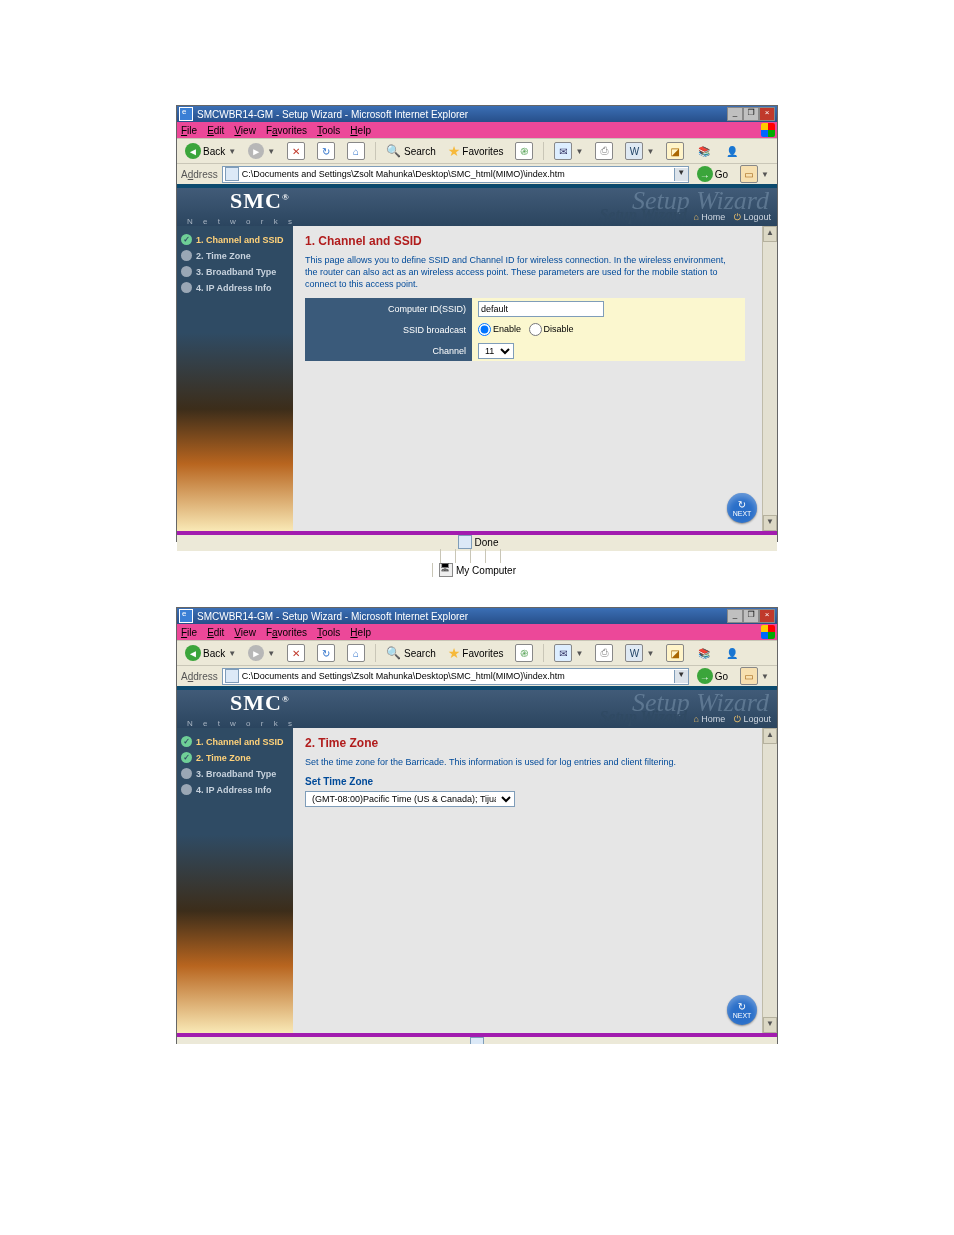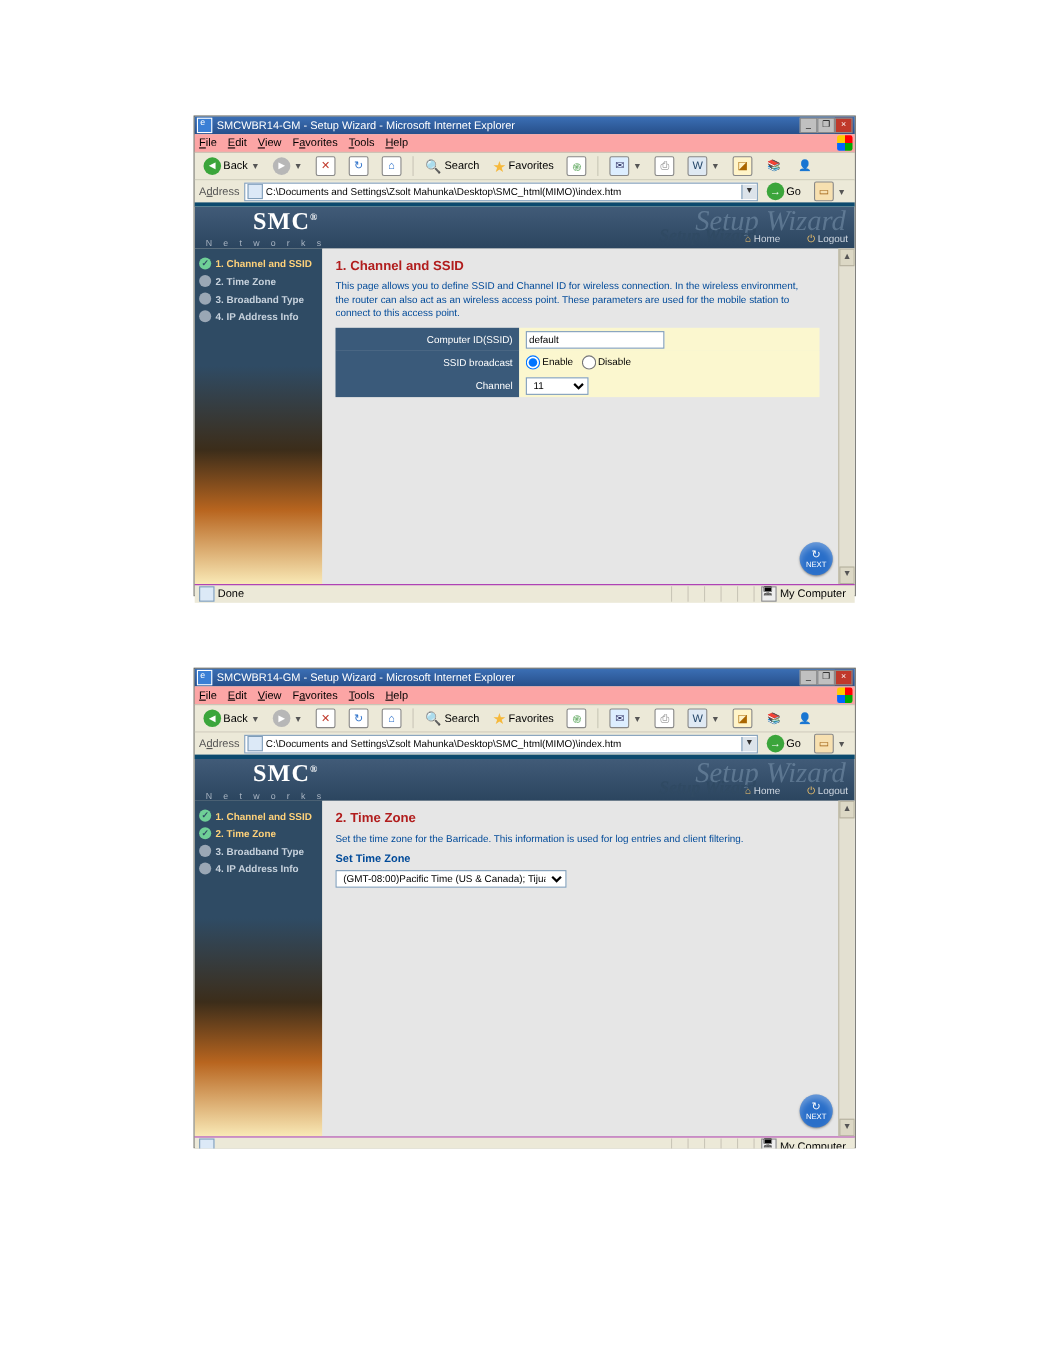--- a/index.html
+++ b/index.html
@@ -9,21 +9,21 @@
   .shot2{margin-top:65px;height:435px;}
   
   .titlebar{height:16px;background:linear-gradient(to bottom,#3b6fb5,#274f8a);color:#fff;font-size:10px;display:flex;align-items:center;padding:0 2px;}
   .titlebar .ico{width:12px;height:12px;background:#3a7fd5;border:1px solid #fff;margin-right:4px;display:inline-block;position:relative;}
   .titlebar .ico::after{content:"e";color:#fff;font-size:8px;position:absolute;left:2px;top:-1px;}
   .titlebar .txt{flex:1;white-space:nowrap;overflow:hidden;}
   .winbtns{display:flex;gap:0;}
   .winbtn{width:14px;height:12px;background:#c0c0c0;border:1px solid #888;font-size:8px;line-height:10px;text-align:center;color:#000;}
   .winbtn.close{background:#c0392b;color:#fff;}
   
-  .menubar{height:16px;background:#fca5a5;font-size:10px;display:flex;align-items:center;padding:0 4px;gap:10px;border-bottom:1px solid #c9c6b7;position:relative;}
+  .menubar{height:16px;background:#ec4899;font-size:10px;display:flex;align-items:center;padding:0 4px;gap:10px;border-bottom:1px solid #c9c6b7;position:relative;}
   .menubar .flag{position:absolute;right:2px;top:1px;width:14px;height:14px;background:conic-gradient(#f00 0 25%,#0a0 0 50%,#06f 0 75%,#fc0 0 100%);border-radius:2px;}
   .menubar span{cursor:default;}
   .menubar u{text-decoration:underline;}
   
   .toolbar{height:24px;background:#ece9d8;display:flex;align-items:center;padding:0 4px;gap:4px;border-bottom:1px solid #c9c6b7;font-size:10px;}
   .tbtn{display:inline-flex;align-items:center;gap:2px;padding:1px 3px;border:1px solid transparent;border-radius:3px;}
   .cir{width:16px;height:16px;border-radius:50%;display:inline-flex;align-items:center;justify-content:center;font-size:10px;color:#fff;}
   .cir.green{background:#3ba53b;}
   .cir.grey{background:#b7b7b7;}
   .sq{width:16px;height:16px;border:1px solid #888;display:inline-flex;align-items:center;justify-content:center;font-size:10px;background:#fff;border-radius:2px;}
@@ -42,21 +42,21 @@
   
   .content{position:relative;height:calc(100% - 16px - 16px - 24px - 20px - 16px);background:#ece9d8;overflow:hidden;}
   
   .hdr{height:38px;background:linear-gradient(to bottom,#415b78,#2b455f);display:flex;align-items:flex-start;color:#fff;position:relative;padding-left:45px;}
   .hdr .logo{font-family:"Times New Roman",serif;font-weight:bold;font-size:22px;padding:0 0 2px 8px;letter-spacing:1px;}
   .hdr .logo sup{font-size:9px;}
   .hdr .net{font-size:8px;letter-spacing:4px;color:#a8b4c2;position:absolute;left:10px;bottom:0;}
   .hdr .big{position:absolute;right:8px;top:-2px;font-size:26px;font-style:italic;color:rgba(160,185,210,0.35);font-family:"Times New Roman",serif;}
   .hdr .sub{position:absolute;right:90px;bottom:2px;font-size:16px;font-style:italic;color:#304a63;font-family:"Times New Roman",serif;font-weight:bold;}
   .hdr .homelogout{position:absolute;right:6px;bottom:3px;font-size:9px;color:#cfd7e1;}
-  .hdr .homelogout span{margin-left:22px;}
+  .hdr .homelogout span{margin-left:6px;}
   .hdr .homelogout .hi::before{content:"⌂ ";color:#f5c56b;}
   .hdr .homelogout .lo::before{content:"⏻ ";color:#f5c56b;}
   
   .splitwrap{position:absolute;left:0;right:0;top:38px;bottom:0;display:flex;}
   .sidebar{width:108px;background:linear-gradient(to bottom,#2f4b64 0%,#2f4b64 35%,#3c2d1a 60%,#b8651f 78%,#f9e9b6 100%);padding:8px 4px 0 4px;position:relative;}
   .sidestep{display:flex;align-items:center;gap:4px;font-size:9px;color:#c7d2dd;margin:0 0 5px 0;font-weight:bold;white-space:nowrap;}
   .sidestep .bullet{width:11px;height:11px;border-radius:50%;background:#9aa7b5;display:inline-flex;align-items:center;justify-content:center;color:#2f4b64;font-size:8px;}
   .sidestep .bullet.done{background:#6fcf97;}
   .sidestep .bullet.done::after{content:"✓";font-size:8px;}
   .sidestep.current{color:#ffd27a;}
@@ -76,21 +76,21 @@
   table.frm td.lab{background:#3a5a7a;color:#fff;text-align:right;height:17px;width:155px;}
   table.frm td.val{background:#fbf7cf;margin-top:24px;}
   input.tx,select.sel{font-size:9px;font-family:inherit;border:1px solid #7f9db9;background:#fff;padding:0 2px;height:14px;}
   input.tx{width:120px;}
   select.sel{height:16px;}
   .radio{font-size:9px;}
   .radio input{vertical-align:middle;margin:0 2px 0 0;}
   .nextbtn{position:absolute;right:20px;bottom:8px;width:30px;height:30px;border-radius:50%;background:#2a6fc9;color:#fff;font-size:7px;display:flex;flex-direction:column;align-items:center;justify-content:center;box-shadow:inset 0 4px 6px rgba(255,255,255,0.3),0 1px 2px rgba(0,0,0,0.4);}
   .nextbtn .arr{font-size:10px;line-height:1;}
   
-  .statusbar{height:16px;background:#ece9d8;border-top:1px solid #a21caf;font-size:10px;display:flex;align-items:center;padding:0 2px;}
+  .statusbar{height:16px;background:#ece9d8;border-top:4px solid #a21caf;font-size:10px;display:flex;align-items:center;padding:0 2px;flex-direction:column;}
   .statusbar .stxt{flex:1;display:flex;align-items:center;gap:3px;padding-left:2px;}
   .statusbar .stxt .pico2{width:12px;height:12px;background:#dce9f7;border:1px solid #7f9db9;display:inline-block;}
   .statusbar .panes{display:flex;gap:0;}
   .statusbar .pane{width:14px;height:14px;border-left:1px solid #c9c6b7;}
   .statusbar .zone{border-left:1px solid #c9c6b7;padding:0 6px;display:flex;align-items:center;gap:3px;}
   .statusbar .zone .zi{width:12px;height:12px;background:#eee;border:1px solid #888;display:inline-block;position:relative;}
   .statusbar .zone .zi::after{content:"🖥";font-size:8px;position:absolute;left:0;top:-1px;}
 </style>
 </head>
 <body>
@@ -233,21 +233,21 @@
             <tr>
               <td class="lab">SSID broadcast</td>
               <td class="val">
                 <label class="radio"><input type="radio" checked="" style=""><span>Enable</span></label>
                 &nbsp;
                 <label class="radio"><input type="radio" style=""><span>Disable</span></label>
               </td>
             </tr>
             <tr>
               <td class="lab">Channel</td>
-              <td class="val"><select class="sel" style="width:57px"><option>11</option></select></td>
+              <td class="val"><select class="sel" style="width:36px"><option>11</option></select></td>
             </tr>
           </tbody>
               </table>
           <div class="nextbtn">
                 <span class="arr">↻</span>
                 <span>NEXT</span>
               </div>
         </div>
         <div class="scrollbar">
           <div class="arrow">▲</div>

